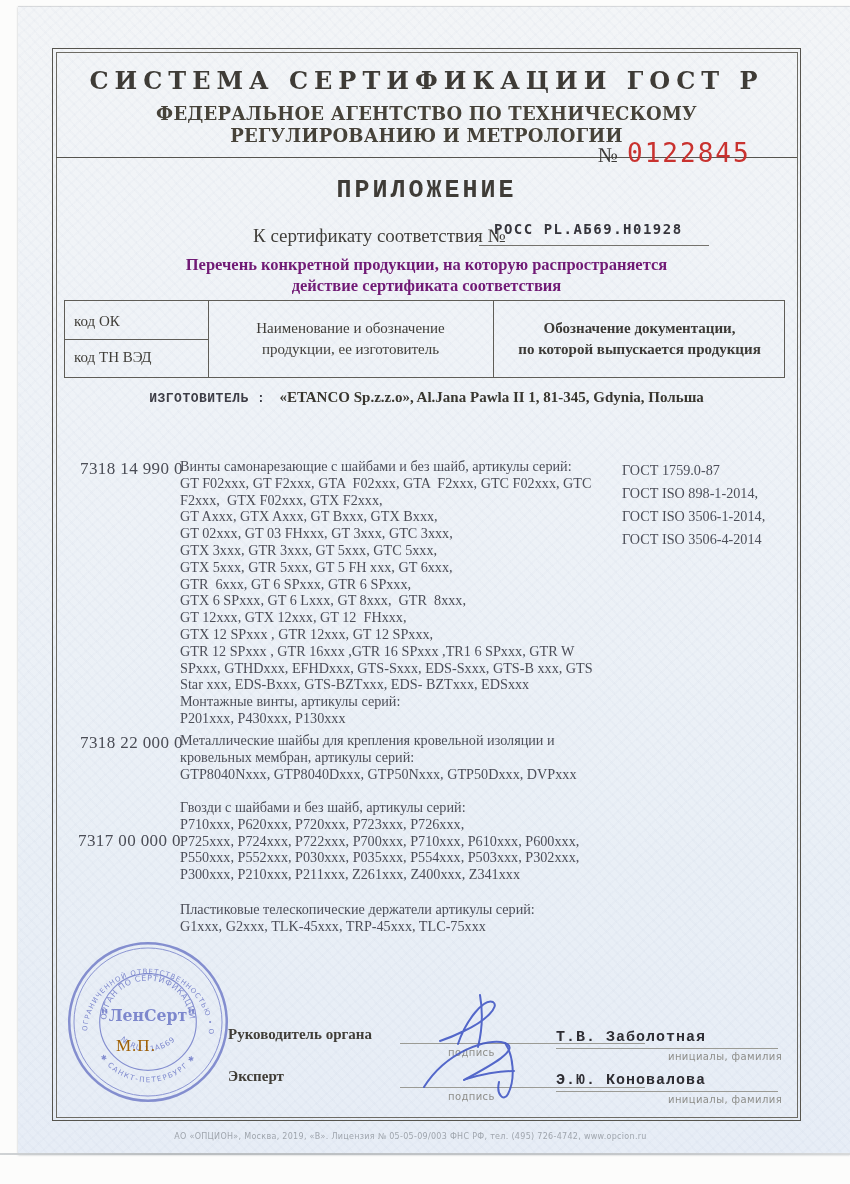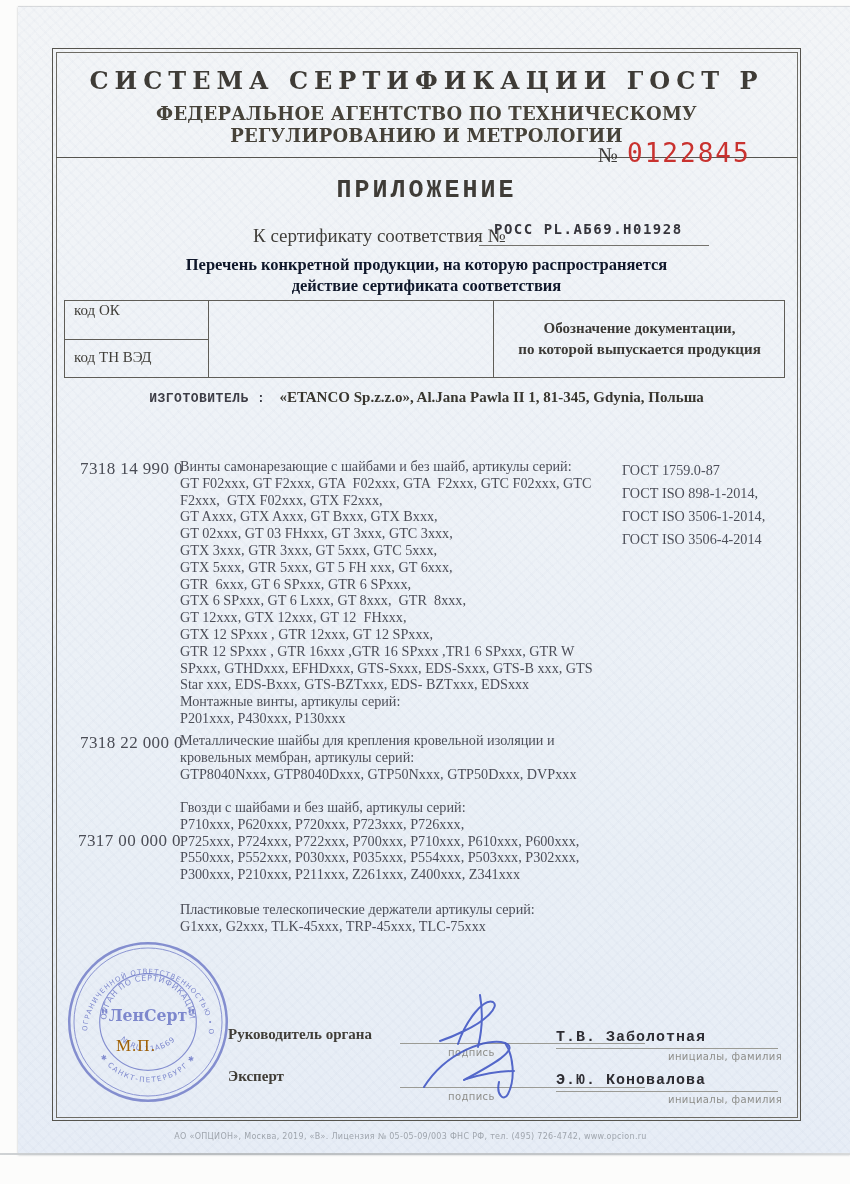--- a/index.html
+++ b/index.html
@@ -68,35 +68,35 @@
   }
 
   .cert-label { left:253px; top:225px; font-size:19px; color:#403e3a; }
   .cert-number {
     left:494px; top:221px;
     font-family:"DejaVu Sans Mono", monospace; font-weight:bold;
     font-size:14px; letter-spacing:1.5px; color:#35343b;
   }
   .cert-underline { left:479px; top:245px; width:230px; border-bottom:1px solid #74726c; }
 
-  .subtitle { left:52px; width:749px; text-align:center; font-weight:bold; font-size:16.5px; color:#0f172a; }
+  .subtitle { left:52px; width:749px; text-align:center; font-weight:bold; font-size:16.5px; color:#701a75; }
   .subtitle.l1 { top:255px; }
   .subtitle.l2 { top:276px; }
 
   
   .codes-table {
     left:64px; top:300px; width:721px; height:78px;
     border:1.2px solid #5f5d57; position:absolute;
     font-size:15px; color:#3f3d38;
   }
   .codes-table .vline { position:absolute; top:0; bottom:0; border-left:1.1px solid #5f5d57; }
   .codes-table .v1 { left:143px; }
   .codes-table .v2 { left:428px; }
   .codes-table .hline-left { position:absolute; left:0; top:38px; width:143px; border-top:1.1px solid #5f5d57; }
-  .cell-ok { position:absolute; left:9px; top:1px; }
+  .cell-ok { position:absolute; left:9px; top:12px; }
   .cell-tnved { position:absolute; left:9px; top:48px; }
   .col-head { position:absolute; top:0; height:100%; display:flex; align-items:center; justify-content:center;
               text-align:center; white-space:pre-line; line-height:21px; }
   .col-product { left:143px; width:285px; }
   .col-docs { left:428px; width:293px; font-weight:bold; color:#3b3935; }
 
   
   .manufacturer { left:52px; top:388px; width:749px; text-align:center; }
   .manufacturer .mlabel {
     font-family:"Liberation Mono", monospace; font-weight:bold;
@@ -184,20 +184,22 @@
 
 <div class="abs subtitle l1">Перечень конкретной продукции,  на которую распространяется</div>
 <div class="abs subtitle l2">действие сертификата соответствия</div>
 
 <div class="codes-table">
   <div class="vline v1"></div>
   <div class="vline v2"></div>
   <div class="hline-left"></div>
   <div class="cell-ok">код ОК</div>
   <div class="cell-tnved">код ТН ВЭД</div>
+  <div class="col-head col-product">Наименование и обозначение
+продукции, ее изготовитель</div>
   <div class="col-head col-docs">Обозначение документации,
 по которой выпускается продукция</div>
 </div>
 
 <div class="abs manufacturer">
   <span class="mlabel">ИЗГОТОВИТЕЛЬ :</span>
   <span class="mvalue">«ETANCO Sp.z.z.o», Al.Jana Pawla II 1, 81-345, Gdynia, Польша</span>
 </div>
 
 <div class="abs pcode code1">7318 14 990 0</div>

